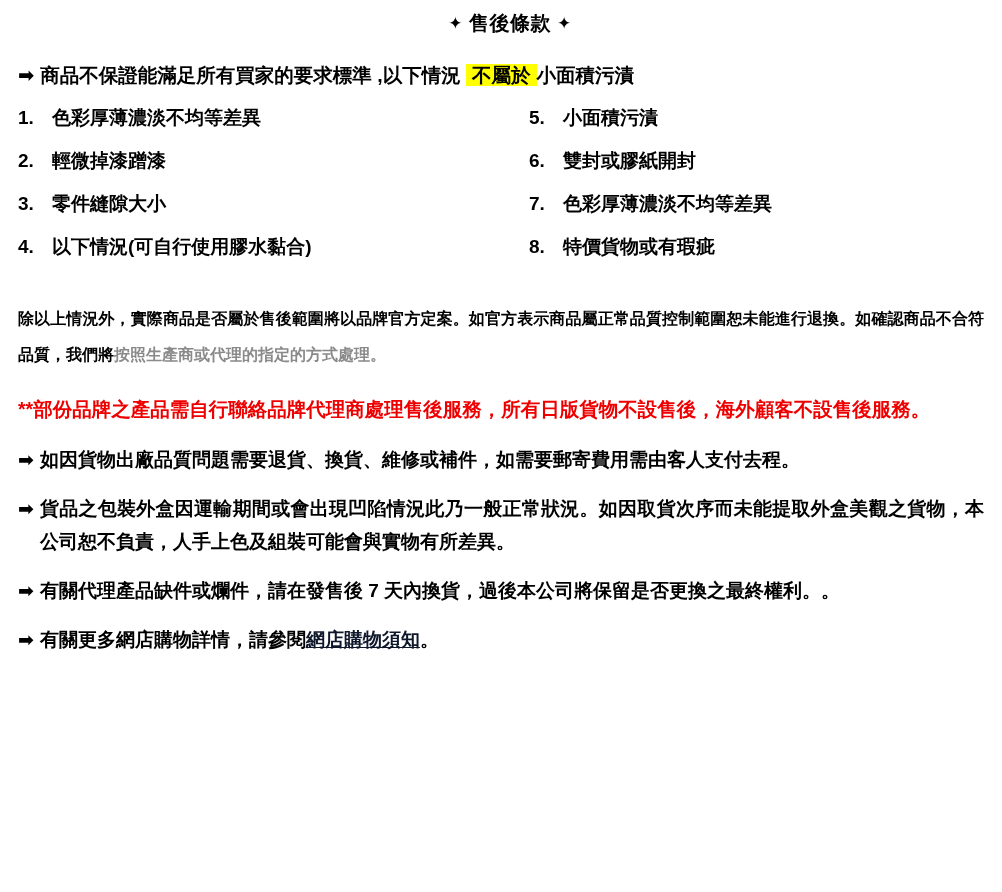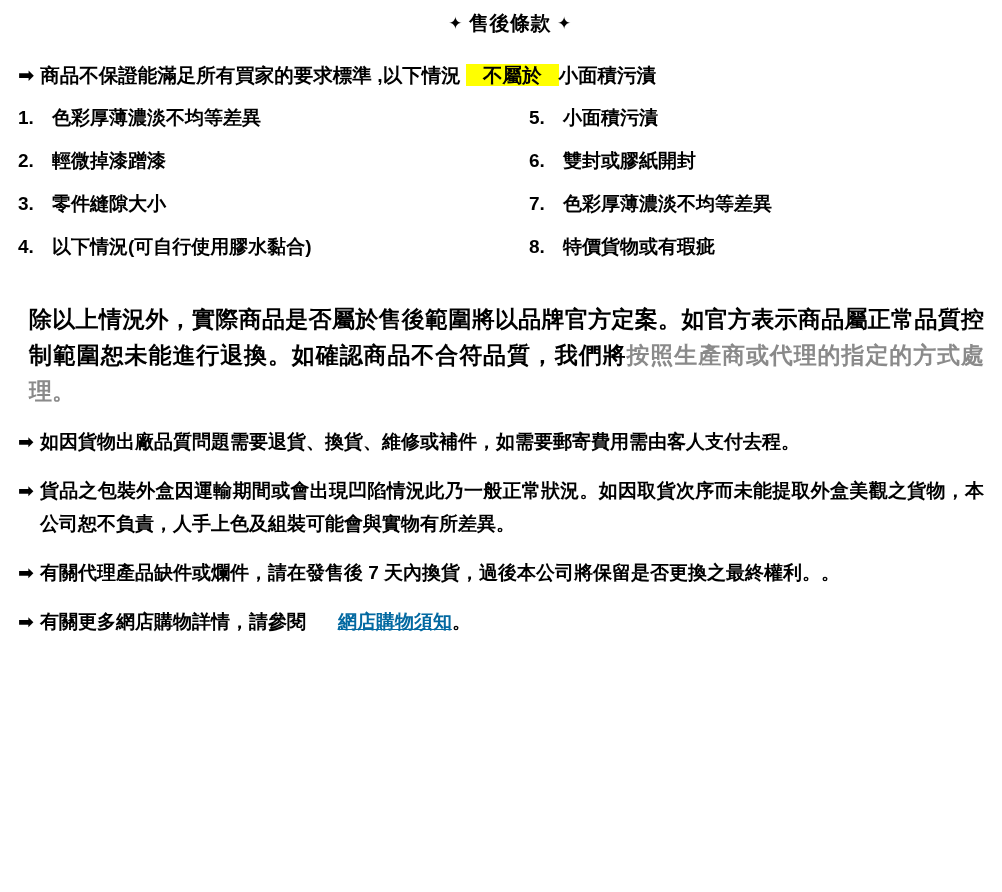--- a/index.html
+++ b/index.html
@@ -51,21 +51,21 @@
     display: inline-block;
     margin-right: 6px;
     flex: 0 0 auto;
   }
   .arrow-line .arrow-text {
     flex: 1 1 auto;
   }
   .hl {
     background: #ffff00;
     color: #000;
-    padding: 0 17px;
+    padding: 0 6px;
   }
   .list-wrap {
     margin: 14px 18px 0 18px;
     display: flex;
   }
   .list-col {
     width: 50%;
     box-sizing: border-box;
   }
   .list-col.col-right {
@@ -81,24 +81,24 @@
   .list-item .num {
     display: inline-block;
     width: 34px;
     flex: 0 0 34px;
     font-weight: bold;
   }
   .list-item .txt {
     flex: 1 1 auto;
   }
   .block-para {
-    font-size: 23px;
+    font-size: 16px;
     line-height: 36px;
     font-weight: bold;
-    margin: 24px 18px 0 29px;
+    margin: 24px 18px 0 18px;
     text-align: justify;
   }
   .grey {
     color: #8a8a8a;
   }
   .red-para {
     font-size: 19.5px;
     line-height: 36px;
     font-weight: bold;
     margin: 18px 18px 0 18px;
@@ -115,23 +115,22 @@
     text-align: justify;
   }
   .note .arrow {
     flex: 0 0 auto;
     margin-right: 6px;
   }
   .note .note-text {
     flex: 1 1 auto;
   }
   .link {
-    color: #0369a1;
+    color: #0f172a;
     text-decoration: underline;
-    margin-left: 32px;
   }
 </style>
 </head>
 <body>
 
 <div class="page">
 
   <div class="title">
     <span class="star">✦</span>
     <span>售後條款</span>
@@ -178,20 +177,21 @@
       </div>
       <div class="list-item">
         <span class="num">8.</span>
         <span class="txt">特價貨物或有瑕疵</span>
       </div>
     </div>
   </div>
 
   <div class="block-para"><span>除以上情況外，實際商品是否屬於售後範圍將以品牌官方定案。如官方表示商品屬正常品質控制範圍恕未能進行退換。如確認商品不合符品質，我們將</span><span class="grey">按照生產商或代理的指定的方式處理。</span></div>
 
+  <div class="red-para">**部份品牌之產品需自行聯絡品牌代理商處理售後服務，所有日版貨物不設售後，海外顧客不設售後服務。</div>
 
   <div class="note">
     <span class="arrow">➡</span>
     <span class="note-text">如因貨物出廠品質問題需要退貨、換貨、維修或補件，如需要郵寄費用需由客人支付去程。</span>
   </div>
 
   <div class="note">
     <span class="arrow">➡</span>
     <span class="note-text">貨品之包裝外盒因運輸期間或會出現凹陷情況此乃一般正常狀況。如因取貨次序而未能提取外盒美觀之貨物，本公司恕不負責，人手上色及組裝可能會與實物有所差異。</span>
   </div>

